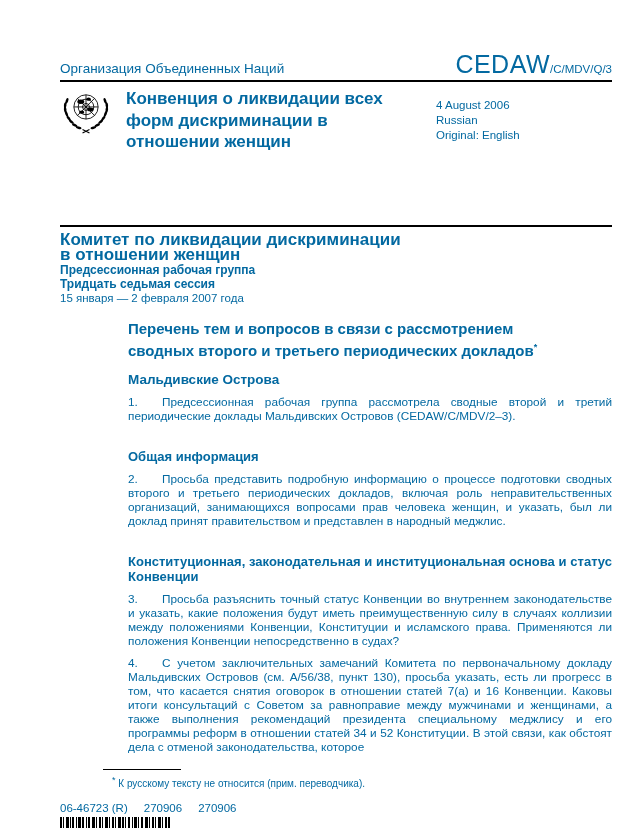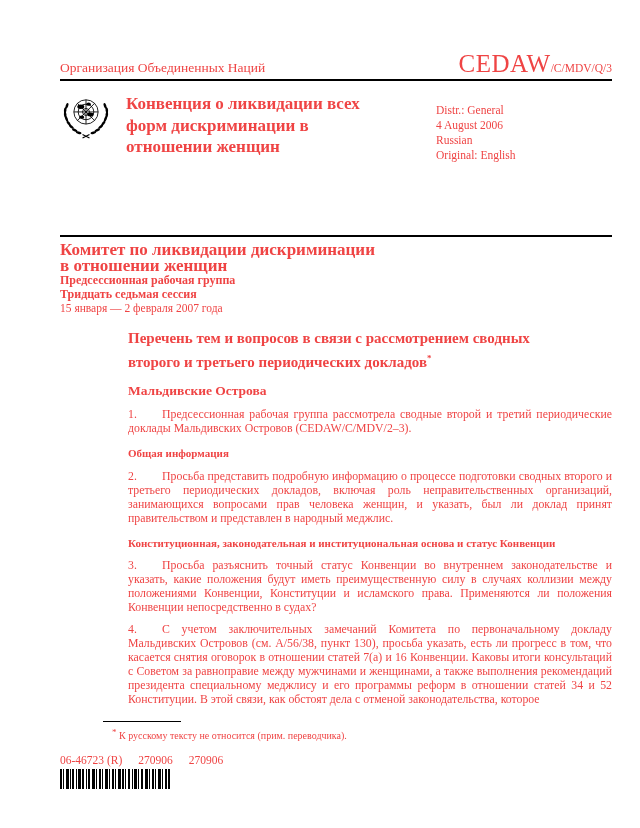--- a/index.html
+++ b/index.html
@@ -1,52 +1,52 @@
 <!DOCTYPE html>
 <html lang="ru"><head>
 <meta charset="utf-8">
 <style>
   html,body{margin:0;padding:0;background:#fff;}
   .page{
     position:relative;
     width:640px;height:828px;
-    background:#fff;color:#ef4444;
-    font-family:Liberation Serif, serif;
+    background:#fff;color:#0369a1;
+    font-family:Liberation Sans, sans-serif;
     box-sizing:border-box;
     padding:56px 28px 0 60px;
     overflow:hidden;
   }
   
   .header-row{
     display:flex;justify-content:space-between;align-items:baseline;
     border-bottom:2px solid #000;padding-bottom:3px;
   }
   .org-name{font-size:13.5px;line-height:16px;}
   .doc-symbol{font-size:25px;line-height:16px;letter-spacing:.5px;}
   .doc-symbol-suffix{font-size:11.5px;letter-spacing:0;margin-top:8px;}
   
-  .masthead{display:flex;margin-top:12px;}
+  .masthead{display:flex;margin-top:6px;}
   .emblem{width:52px;height:50px;flex:none;}
   .masthead-title{margin-left:14px;width:258px;font-weight:bold;font-size:17px;line-height:21.5px;}
   .distr-block{margin-left:auto;width:176px;font-size:11.5px;line-height:15px;margin-top:10px;}
   
   .rule-thick{border-top:2.5px solid #000;margin-top:72px;}
   
   .committee{margin-top:5px;}
   .committee .big{font-weight:bold;font-size:17px;line-height:15.5px;}
   .committee .sub{font-weight:bold;font-size:12px;line-height:14px;}
   .committee .dates{font-weight:normal;font-size:11.5px;line-height:14px;}
   
   .body-col{margin-left:68px;width:484px;}
   .doc-title{font-weight:bold;font-size:15px;line-height:19.5px;margin-top:14px;width:444px;}
   .doc-title sup,.footnote sup{font-size:9px;}
   .country{font-weight:bold;font-size:13.5px;margin-top:11px;}
   .para{font-size:11.8px;line-height:14px;text-align:justify;margin:8px 0 0 0;}
   .pnum{display:inline-block;min-width:34px;}
-  .sec-heading{font-weight:bold;font-size:11px;line-height:14.5px;margin-top:11px;text-align:justify;}
+  .sec-heading{font-weight:bold;font-size:13px;line-height:14.5px;margin-top:27px;text-align:justify;}
   
   .footnote-sep{width:78px;border-top:1px solid #000;margin:15px 0 4px 43px;}
   .footnote{font-size:10px;line-height:12px;margin-left:52px;}
   
   .docid{margin-top:12px;font-size:11.5px;line-height:13px;}
   .docid span{margin-right:16px;}
   .barcode{margin-top:2px;display:block;}
 </style>
 </head>
 <body>
@@ -88,21 +88,20 @@
         <ellipse cx="52.5" cy="29" rx="3.4" ry="1.5" transform="rotate(-68 52.5 29)"></ellipse>
         <ellipse cx="50" cy="34" rx="3.4" ry="1.5" transform="rotate(-52 50 34)"></ellipse>
         <ellipse cx="47" cy="38" rx="3.4" ry="1.5" transform="rotate(-38 47 38)"></ellipse>
         <ellipse cx="43" cy="42" rx="3.4" ry="1.5" transform="rotate(-24 43 42)"></ellipse>
         <ellipse cx="38.5" cy="45" rx="3.4" ry="1.5" transform="rotate(-12 38.5 45)"></ellipse>
       </g>
       <path d="M26,51 L34,47 M26,47 L34,51" stroke="#000" stroke-width="1.4" fill="none"></path>
     </svg>
     <div class="masthead-title">Конвенция о ликвидации всех форм дискриминации в отношении женщин</div>
     <div class="distr-block">
-      <div>Distr.: General</div>
       <div>4 August 2006</div>
       <div>Russian</div>
       <div>Original: English</div>
     </div>
   </div>
 
   <div class="rule-thick"></div>
 
   <div class="committee">
     <div class="big">Комитет по ликвидации дискриминации</div>

